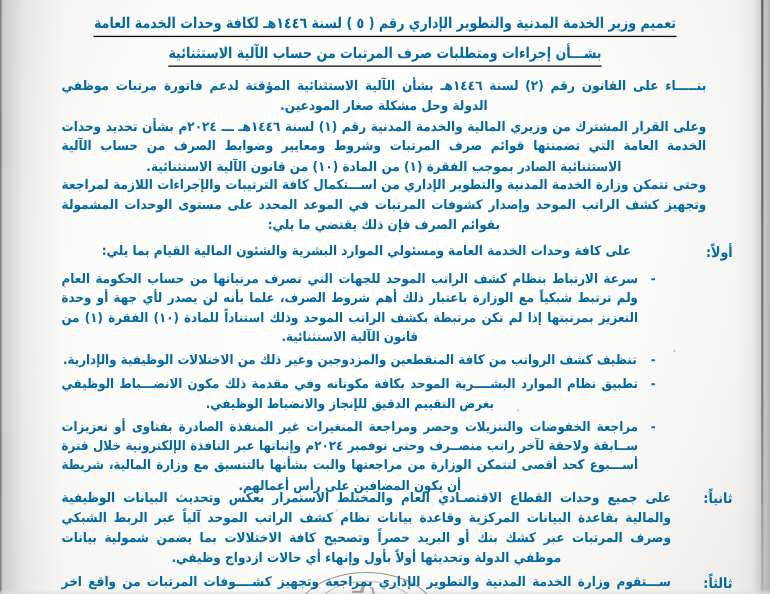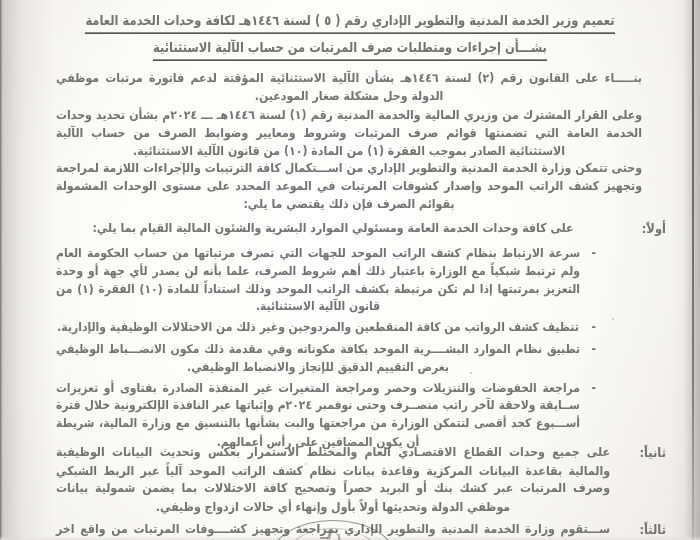--- a/index.html
+++ b/index.html
@@ -9,21 +9,21 @@
     background: #ffffff;
   }
 
   #page {
     position: relative;
     width: 700px;
     height: 540px;
     overflow: hidden;
     background: #fbfbfa;
     font-family: "DejaVu Sans", "Liberation Sans", sans-serif;
-    color: #737373;
+    color: #0369a1;
     direction: rtl;
     text-align: right;
     -webkit-font-smoothing: none;
   }
 
   
   .paper-tint {
     position: absolute;
     inset: 0;
     background:

